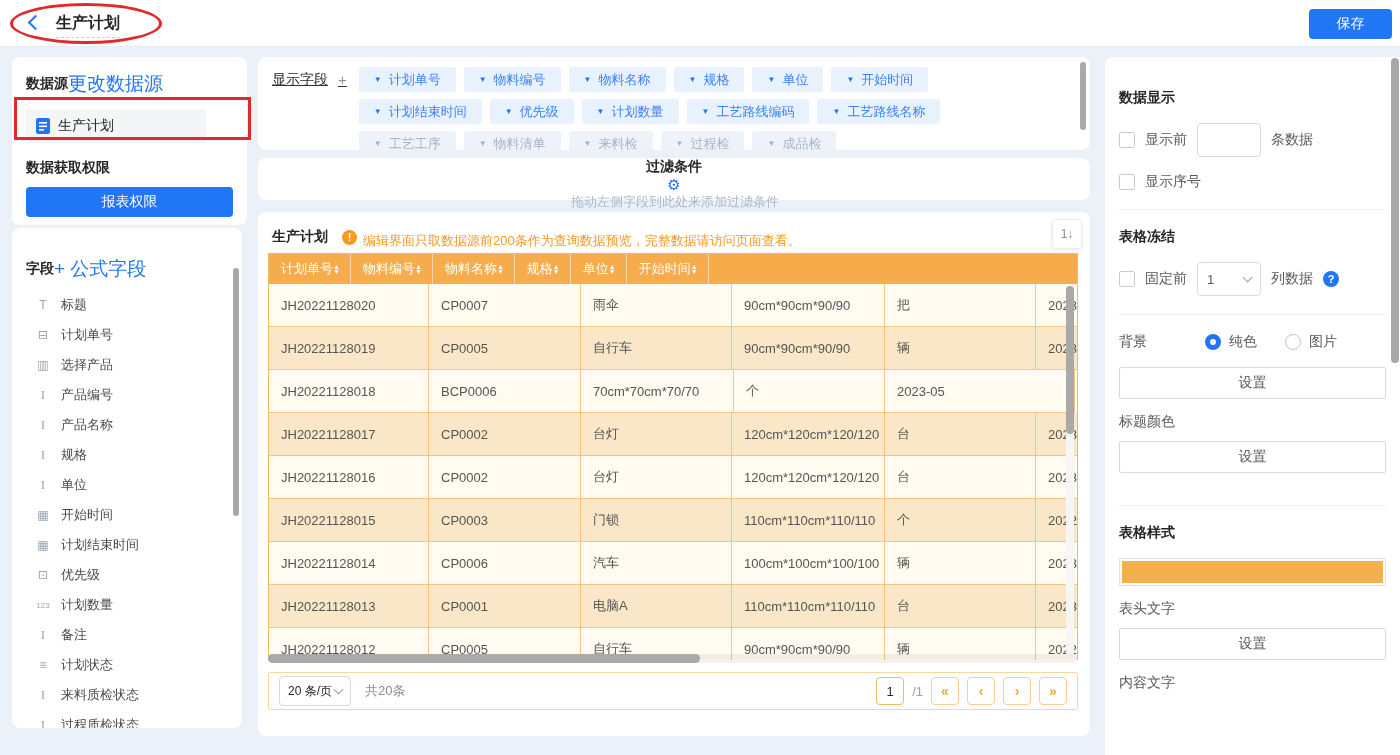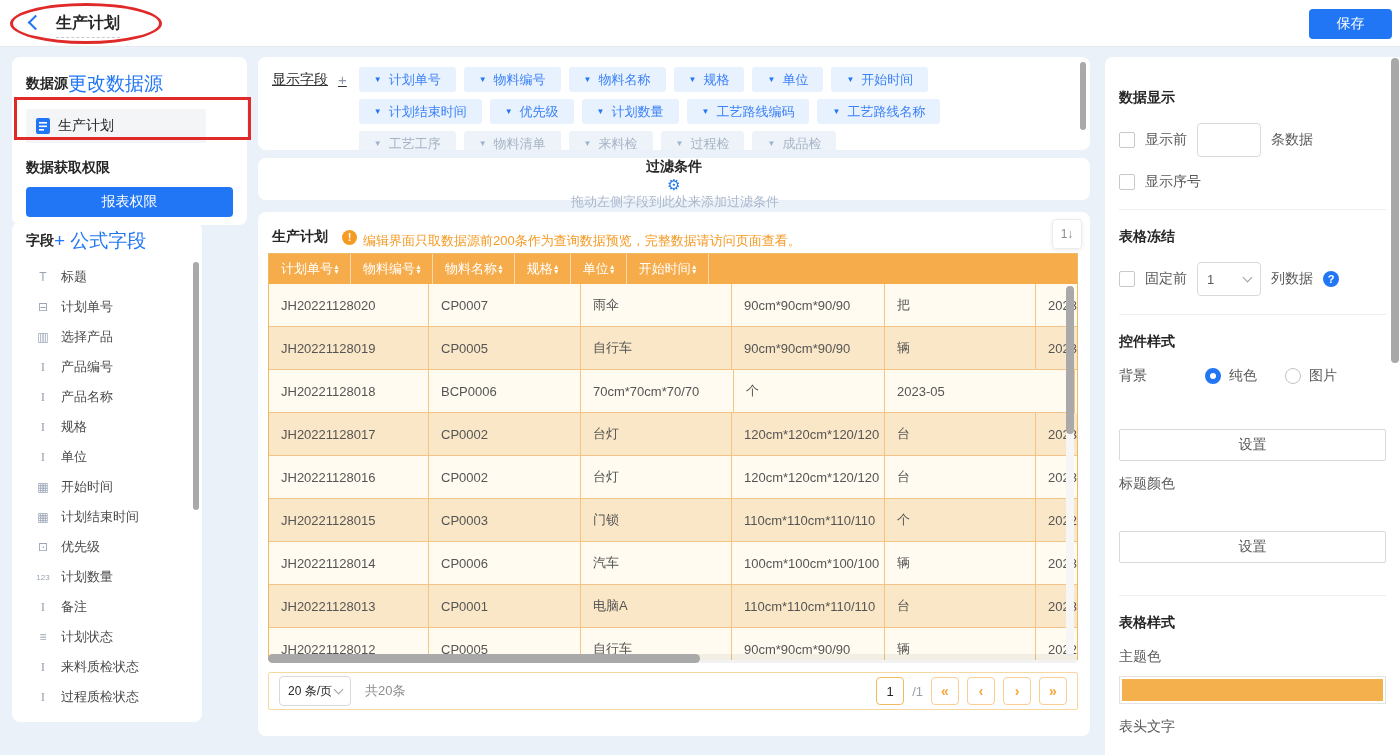--- a/index.html
+++ b/index.html
@@ -25,21 +25,21 @@
   .ds-panel{left:12px;top:57px;width:235px;height:168px;padding:14px;}
   .row-between{display:flex;justify-content:flex-start;align-items:center;}
   .sec-title{font-size:14px;font-weight:bold;color:#262626;}
   .blue-link{font-size:19px;color:var(--accent);cursor:pointer;text-decoration:none;}
   .ds-item{margin-top:12px;height:34px;background:#F4F5F7;display:flex;align-items:center;gap:8px;padding-left:10px;font-size:14px;color:#262626;cursor:pointer;width:180px;}
   .ds-item .doc{flex:0 0 auto;}
   .perm-title{margin-top:16px;}
   .perm-btn{margin-top:10px;width:100%;height:30px;background:var(--accent);color:#fff;border:none;border-radius:4px;font-size:14px;cursor:pointer;}
 
   
-  .fields-panel{left:12px;top:222px;width:190px;height:500px;padding:6px 10px 10px 14px;overflow:hidden;}
+  .fields-panel{left:12px;top:228px;width:230px;height:500px;padding:28px 10px 10px 14px;overflow:hidden;}
   .field-list{margin-top:8px;}
   .field-item{display:flex;align-items:center;gap:9px;height:30px;padding-left:8px;cursor:grab;}
   .field-icon{width:18px;text-align:center;color:#9AA5B5;font-size:12px;flex:0 0 auto;}
   .field-icon.serif{font-family:"Liberation Serif","DejaVu Serif",serif;font-size:13px;}
   .field-icon.num{font-size:8px;letter-spacing:0;}
   .field-label{font-size:13px;color:#4A4A4A;white-space:nowrap;}
   .vscroll{position:absolute;width:6px;background:#A9A9A9;border-radius:3px;cursor:pointer;}
   .fields-scroll{right:3px;top:40px;height:248px;}
 
   
@@ -101,21 +101,21 @@
   .cbx{width:16px;height:16px;border:1px solid #C9C9C9;border-radius:2px;background:#fff;flex:0 0 auto;cursor:pointer;}
   .mini-input{width:64px;height:34px;border:1px solid #D9D9D9;border-radius:4px;background:#fff;font-size:13px;padding:0 8px;color:#333;}
   .mini-select{width:64px;height:34px;border:1px solid #D9D9D9;border-radius:4px;background:#fff;display:flex;align-items:center;justify-content:space-between;padding:0 9px;font-size:13px;color:#595959;cursor:pointer;}
   .help{width:16px;height:16px;border-radius:50%;background:var(--accent);color:#fff;font-size:11px;font-weight:bold;display:flex;align-items:center;justify-content:center;cursor:pointer;}
   .divider{height:1px;background:#EFEFEF;margin:18px 0;}
   .radio{width:16px;height:16px;border-radius:50%;background:#fff;flex:0 0 auto;cursor:pointer;}
   .radio.on{border:5px solid var(--accent);}
   .radio.off{border:1px solid #C4C4C4;}
   .radio-lbl{margin-right:18px;margin-left:-2px;}
   .bg-lbl{width:76px;}
-  .set-btn{width:100%;height:32px;border:1px solid #D9D9D9;border-radius:2px;background:#fff;font-size:14px;color:#595959;cursor:pointer;margin-bottom:14px;margin-top:28px;}
+  .set-btn{width:100%;height:32px;border:1px solid #D9D9D9;border-radius:2px;background:#fff;font-size:14px;color:#595959;cursor:pointer;margin-bottom:14px;}
   .sub-lbl{font-size:14px;color:#595959;margin-bottom:10px;}
   .swatch{width:100%;height:28px;border:1px solid #E3E3E3;padding:2px;margin-bottom:14px;background:#fff;}
   .swatch-in{width:100%;height:100%;background:var(--theme_swatch);}
 
   .win-scroll{position:absolute;right:1px;top:58px;width:8px;height:305px;background:#A8A8A8;border-radius:4px;cursor:pointer;z-index:6;}
 </style>
 </head>
 <body>
 
 <div class="topbar">
@@ -522,35 +522,33 @@
     <span>固定前</span>
     <div class="mini-select">
       <span>1</span>
       <span class="sel-caret"></span>
     </div>
     <span>列数据</span>
     <span class="help">?</span>
   </div>
   <div class="divider"></div>
 
-  <div class="s-title">控件样式</div>
   <div class="s-row">
     <span class="bg-lbl">背景</span>
     <span class="radio on"></span>
     <span class="radio-lbl">纯色</span>
     <span class="radio off"></span>
     <span class="radio-lbl">图片</span>
   </div>
   <button class="set-btn">设置</button>
   <div class="sub-lbl">标题颜色</div>
   <button class="set-btn">设置</button>
   <div class="divider"></div>
 
   <div class="s-title">表格样式</div>
-  <div class="sub-lbl">主题色</div>
   <div class="swatch">
       <div class="swatch-in"></div>
     </div>
   <div class="sub-lbl">表头文字</div>
   <button class="set-btn">设置</button>
   <div class="sub-lbl">内容文字</div>
   
   
   
 </div>

